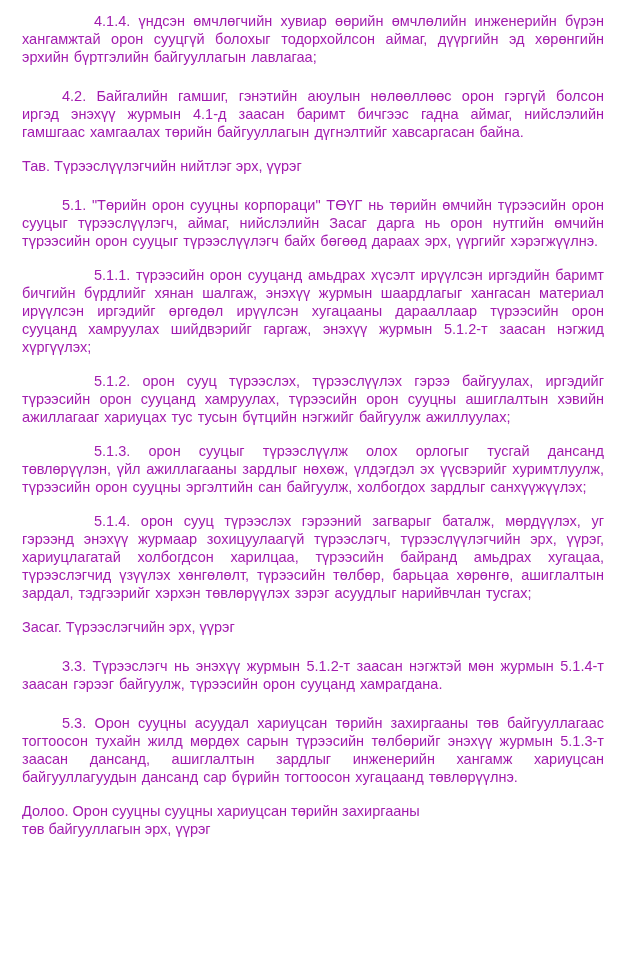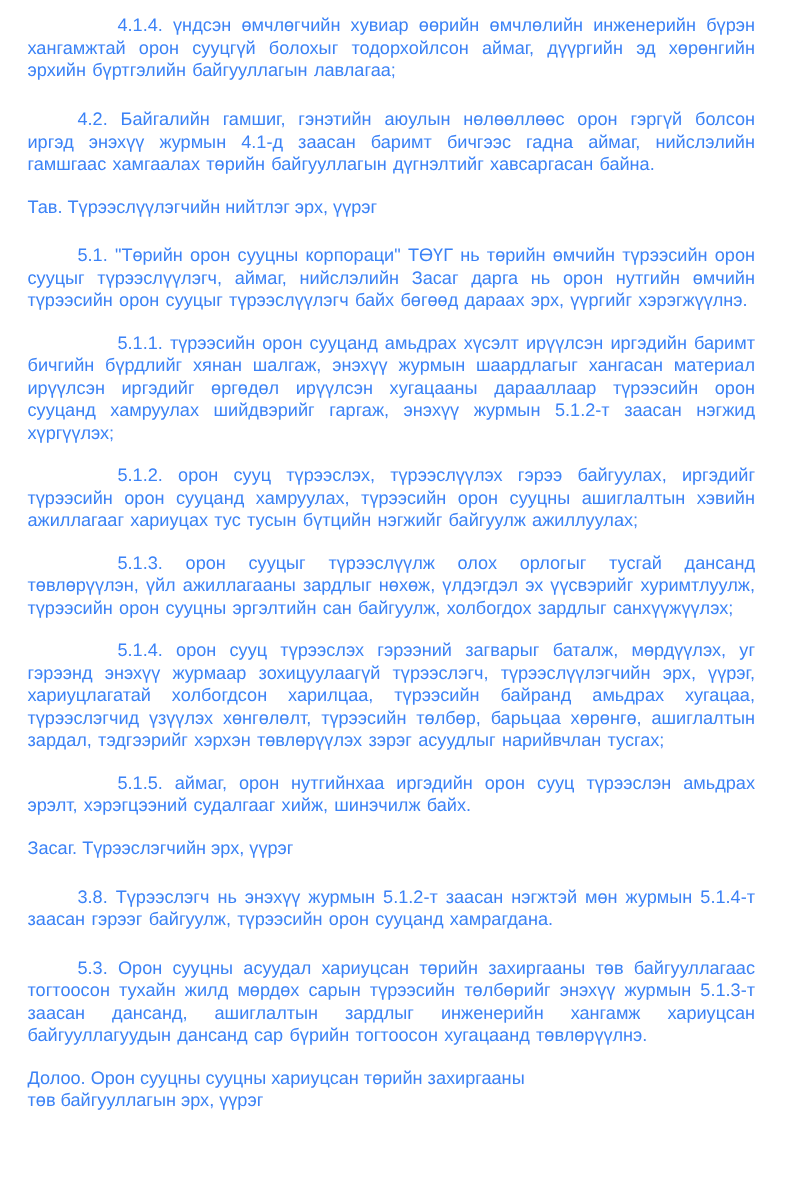--- a/index.html
+++ b/index.html
@@ -11,21 +11,21 @@
     position: relative;
     width: 630px;
     height: 960px;
     box-sizing: border-box;
     background: #ffffff;
     padding: 12px 26px 0 22px;
     overflow: hidden;
     font-family: "Liberation Sans", "DejaVu Sans", sans-serif;
     font-size: 14.5px;
     line-height: 18px;
-    color: #3b82f6;
+    color: #a21caf;
     -webkit-font-smoothing: antialiased;
   }
   .para {
     margin: 0 0 16px 0;
     text-align: justify;
     word-spacing: 1px;
   }
   .indent-main { text-indent: 40px; margin-top: 21px; }
   .indent-sub  { text-indent: 72px; }
   .heading {
@@ -41,19 +41,18 @@
 
 <div class="page">
   <p class="para indent-sub">4.1.4. үндсэн өмчлөгчийн хувиар өөрийн өмчлөлийн инженерийн бүрэн хангамжтай орон сууцгүй болохыг тодорхойлсон аймаг, дүүргийн эд хөрөнгийн эрхийн бүртгэлийн байгууллагын лавлагаа;</p>
   <p class="para indent-main">4.2. Байгалийн гамшиг, гэнэтийн аюулын нөлөөллөөс орон гэргүй болсон иргэд энэхүү журмын 4.1-д заасан баримт бичгээс гадна аймаг, нийслэлийн гамшгаас хамгаалах төрийн байгууллагын дүгнэлтийг хавсаргасан байна.</p>
   <p class="heading">Тав. Түрээслүүлэгчийн нийтлэг эрх, үүрэг</p>
   <p class="para indent-main">5.1. "Төрийн орон сууцны корпораци" ТӨҮГ нь төрийн өмчийн түрээсийн орон сууцыг түрээслүүлэгч, аймаг, нийслэлийн Засаг дарга нь орон нутгийн өмчийн түрээсийн орон сууцыг түрээслүүлэгч байх бөгөөд дараах эрх, үүргийг хэрэгжүүлнэ.</p>
   <p class="para indent-sub">5.1.1. түрээсийн орон сууцанд амьдрах хүсэлт ирүүлсэн иргэдийн баримт бичгийн бүрдлийг хянан шалгаж, энэхүү журмын шаардлагыг хангасан материал ирүүлсэн иргэдийг өргөдөл ирүүлсэн хугацааны дарааллаар түрээсийн орон сууцанд хамруулах шийдвэрийг гаргаж, энэхүү журмын 5.1.2-т заасан нэгжид хүргүүлэх;</p>
   <p class="para indent-sub">5.1.2. орон сууц түрээслэх, түрээслүүлэх гэрээ байгуулах, иргэдийг түрээсийн орон сууцанд хамруулах, түрээсийн орон сууцны ашиглалтын хэвийн ажиллагааг хариуцах тус тусын бүтцийн нэгжийг байгуулж ажиллуулах;</p>
   <p class="para indent-sub">5.1.3. орон сууцыг түрээслүүлж олох орлогыг тусгай дансанд төвлөрүүлэн, үйл ажиллагааны зардлыг нөхөж, үлдэгдэл эх үүсвэрийг хуримтлуулж, түрээсийн орон сууцны эргэлтийн сан байгуулж, холбогдох зардлыг санхүүжүүлэх;</p>
   <p class="para indent-sub">5.1.4. орон сууц түрээслэх гэрээний загварыг баталж, мөрдүүлэх, уг гэрээнд энэхүү журмаар зохицуулаагүй түрээслэгч, түрээслүүлэгчийн эрх, үүрэг, хариуцлагатай холбогдсон харилцаа, түрээсийн байранд амьдрах хугацаа, түрээслэгчид үзүүлэх хөнгөлөлт, түрээсийн төлбөр, барьцаа хөрөнгө, ашиглалтын зардал, тэдгээрийг хэрхэн төвлөрүүлэх зэрэг асуудлыг нарийвчлан тусгах;</p>
-  <p class="para indent-sub">5.1.5. аймаг, орон нутгийнхаа иргэдийн орон сууц түрээслэн амьдрах эрэлт, хэрэгцээний судалгааг хийж, шинэчилж байх.</p>
   <p class="heading">Засаг. Түрээслэгчийн эрх, үүрэг</p>
-  <p class="para indent-main">3.8. Түрээслэгч нь энэхүү журмын 5.1.2-т заасан нэгжтэй мөн журмын 5.1.4-т заасан гэрээг байгуулж, түрээсийн орон сууцанд хамрагдана.</p>
+  <p class="para indent-main">3.3. Түрээслэгч нь энэхүү журмын 5.1.2-т заасан нэгжтэй мөн журмын 5.1.4-т заасан гэрээг байгуулж, түрээсийн орон сууцанд хамрагдана.</p>
   <p class="para indent-main">5.3. Орон сууцны асуудал хариуцсан төрийн захиргааны төв байгууллагаас тогтоосон тухайн жилд мөрдөх сарын түрээсийн төлбөрийг энэхүү журмын 5.1.3-т заасан дансанд, ашиглалтын зардлыг инженерийн хангамж хариуцсан байгууллагуудын дансанд сар бүрийн тогтоосон хугацаанд төвлөрүүлнэ.</p>
   <p class="heading">Долоо. Орон сууцны сууцны хариуцсан төрийн захиргааны
 төв байгууллагын эрх, үүрэг</p>
 </div>
 
 </body></html>

